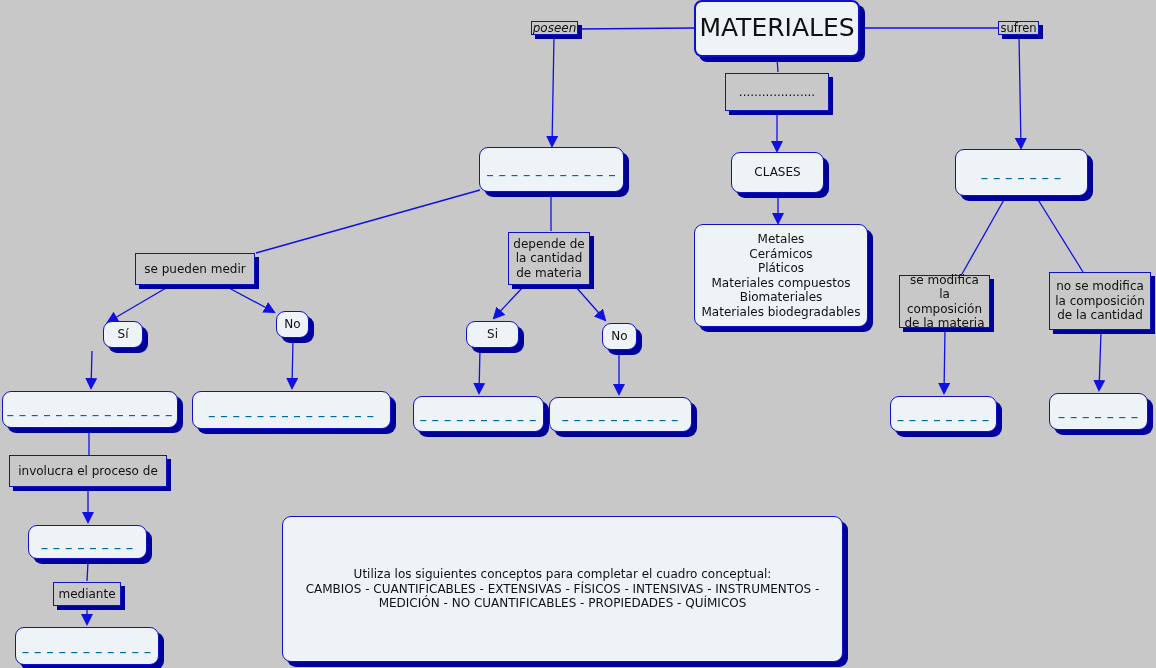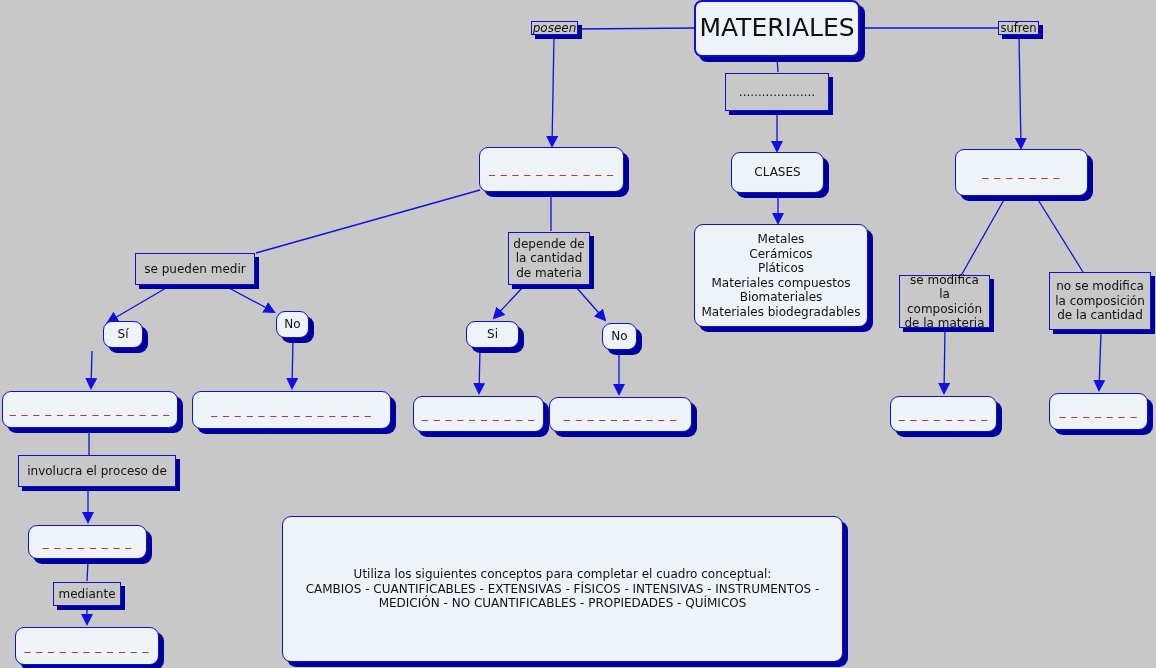--- a/index.html
+++ b/index.html
@@ -18,21 +18,21 @@
     }
     .concept {
       background: #edf3f7; border: 1px solid #1010c8; border-radius: 9px;
       box-shadow: 5px 5px 0 #00009a;
     }
     .concept.sq { border-radius: 8px; border: 2px solid #1010c8; }
     .link {
       background: #c8c8c8; border: 1px solid #1010c8;
       box-shadow: 4px 4px 0 #00009a;
     }
-    .blank { color: #b91c1c; letter-spacing: 1px; }
+    .blank { color: #0369a1; letter-spacing: 1px; font-weight: bold; }
     .title { font-size: 25px; }
   </style>
 </head>
 <body>
 
 <svg class="links">
   <defs>
     <marker id="arr" markerWidth="12" markerHeight="12" refX="10" refY="6" orient="auto" markerUnits="userSpaceOnUse">
       <path d="M0,0 L12,6 L0,12 z" fill="#1010e0"></path>
     </marker>
@@ -97,20 +97,20 @@
 <div class="node concept" style="left:466px;top:321px;width:53px;height:27px;">Si</div>
 <div class="node concept" style="left:602px;top:323px;width:35px;height:27px;">No</div>
 
 <div class="node concept blank" style="left:2px;top:391px;width:176px;height:37px;">_ _ _ _ _ _ _ _ _ _ _ _ _ _</div>
 <div class="node concept blank" style="left:192px;top:391px;width:199px;height:38px;">_ _   _ _ _ _ _ _ _ _ _ _ _ _</div>
 <div class="node concept blank" style="left:413px;top:396px;width:131px;height:36px;">_ _ _ _ _ _ _ _ _ _</div>
 <div class="node concept blank" style="left:549px;top:397px;width:143px;height:35px;">_ _ _ _ _ _ _ _ _ _</div>
 <div class="node concept blank" style="left:890px;top:396px;width:107px;height:36px;">_ _ _ _ _ _ _ _</div>
 <div class="node concept blank" style="left:1049px;top:393px;width:99px;height:37px;">_ _ _ _ _ _ _</div>
 
-<div class="node link" style="left:9px;top:455px;width:158px;height:32px;margin-left:9px;">involucra el proceso de</div>
+<div class="node link" style="left:9px;top:455px;width:158px;height:32px;">involucra el proceso de</div>
 <div class="node concept blank" style="left:28px;top:525px;width:119px;height:34px;">_ _ _ _ _ _ _ _</div>
 <div class="node link" style="left:53px;top:582px;width:68px;height:24px;">mediante</div>
 <div class="node concept blank" style="left:15px;top:627px;width:144px;height:38px;">_ _ _ _ _ _ _ _ _ _ _</div>
 
 <div class="node concept" style="left:282px;top:516px;width:561px;height:146px;">Utiliza los siguientes conceptos para completar el cuadro conceptual:
 CAMBIOS - CUANTIFICABLES - EXTENSIVAS - FÍSICOS - INTENSIVAS - INSTRUMENTOS -
 MEDICIÓN - NO CUANTIFICABLES - PROPIEDADES - QUÍMICOS</div>
 
 </body></html>

